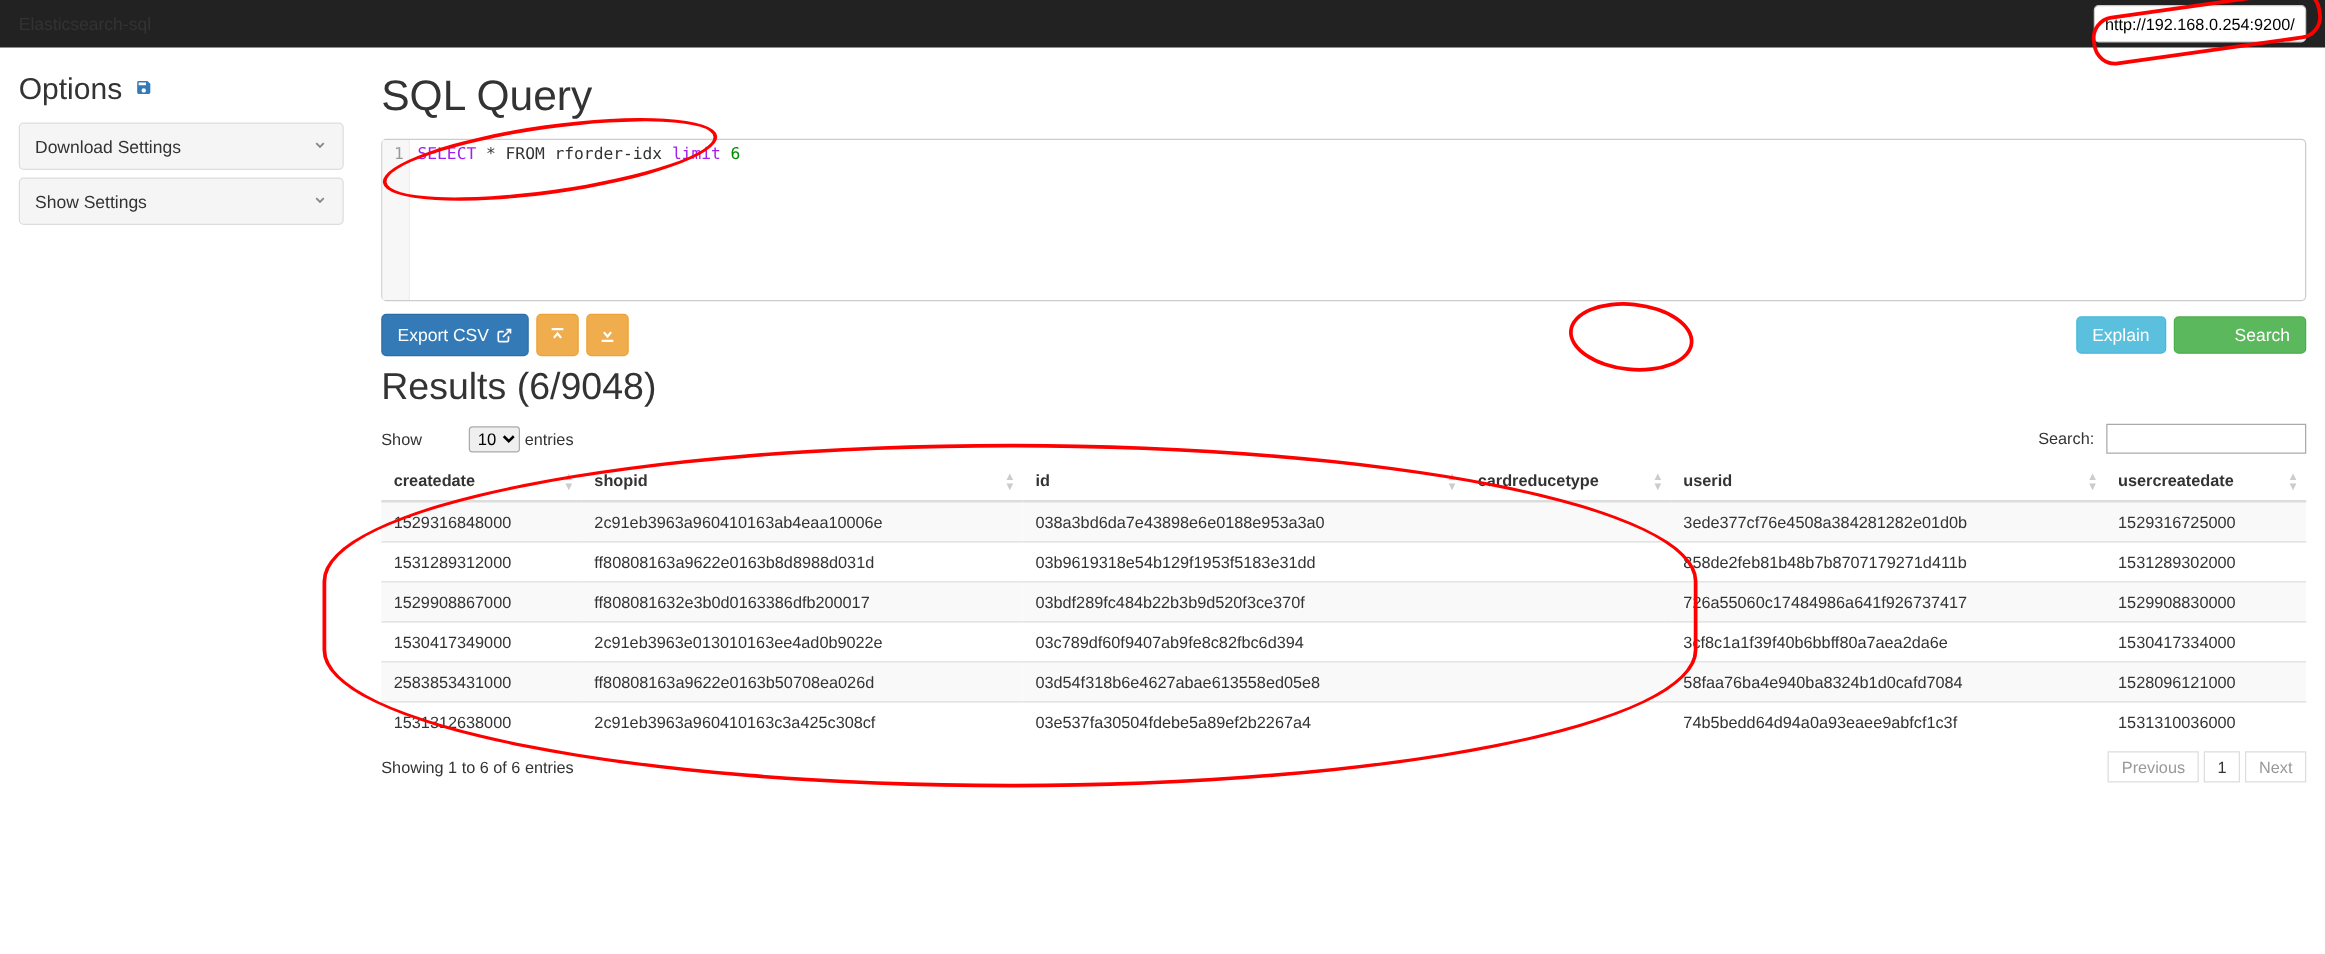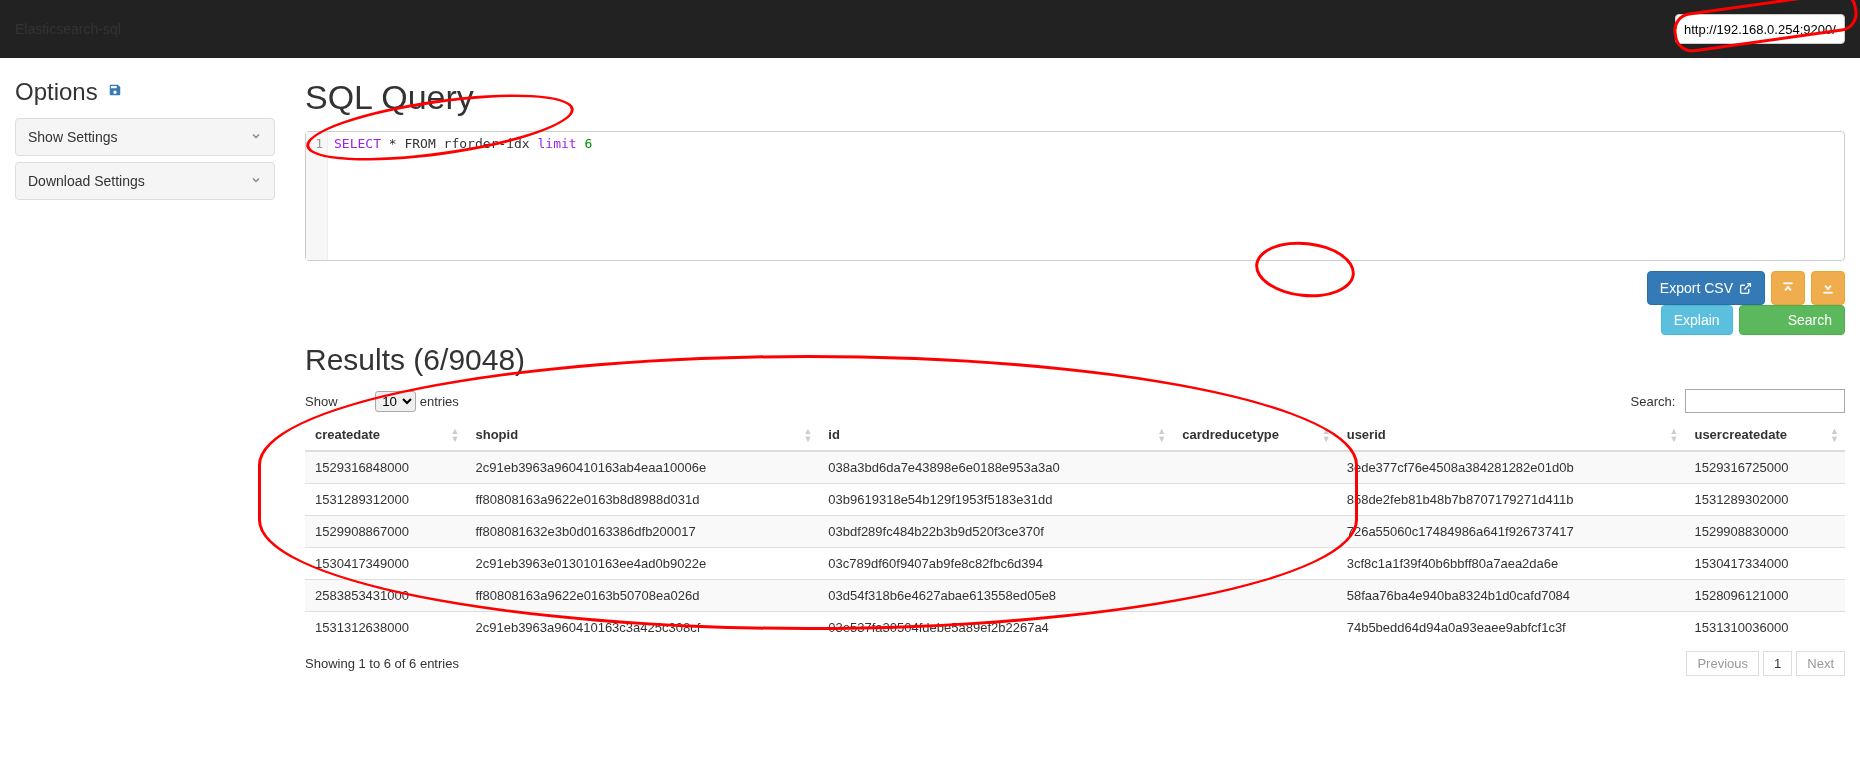--- a/index.html
+++ b/index.html
@@ -1,18 +1,18 @@
 <!DOCTYPE html>
 <html><head>
   <meta charset="utf-8">
   <style>
     * { box-sizing: border-box; margin: 0; padding: 0; }
     body { font-family: "Helvetica Neue", Helvetica, Arial, sans-serif; font-size: 14px; color: #333; background: #fff; }
 
-    .navbar { background: #222; height: 58px; display: flex; align-items: center; justify-content: space-between; padding: 0 15px; }
+    .navbar { background: #222; height: 38px; display: flex; align-items: center; justify-content: space-between; padding: 0 15px; }
     .navbar-input { width: 170px; height: 30px; padding: 4px 8px; border: 1px solid #ccc; border-radius: 4px; font-size: 13px; }
 
     .wrapper { display: flex; padding: 20px 15px; gap: 30px; }
     .sidebar { width: 260px; flex-shrink: 0; }
     .options-header { font-size: 24px; margin-bottom: 12px; display: flex; align-items: center; gap: 10px; }
     .save-icon { color: #337ab7; font-size: 16px; }
 
     .panel-item { background: #f5f5f5; border: 1px solid #ddd; border-radius: 4px; padding: 10px 12px; margin-bottom: 6px; display: flex; justify-content: space-between; align-items: center; color: #333; cursor: pointer; }
     .panel-item .chev { color: #888; }
 
@@ -20,21 +20,21 @@
     h1.page-title { font-size: 34px; font-weight: 500; margin-bottom: 14px; }
 
     .editor { border: 1px solid #ccc; border-radius: 4px; height: 130px; display: flex; background: #fff; font-family: Consolas, monospace; font-size: 13px; }
     .gutter { width: 22px; background: #f7f7f7; border-right: 1px solid #eee; color: #999; text-align: right; padding: 4px 4px 0 0; }
     .code { padding: 4px 6px 0 6px; white-space: pre; }
     .kw-select { color: #a020f0; }
     .kw-limit { color: #a020f0; }
     .num { color: #008b00; }
     .txt { color: #333; text-align: right; }
 
-    .toolbar { margin-top: 10px; display: flex; justify-content: space-between; align-items: flex-end; flex-direction: column; }
+    .toolbar { margin-top: 10px; display: flex; justify-content: space-between; align-items: center; }
     .toolbar-left, .toolbar-right { display: flex; gap: 6px; }
     .btn { display: inline-flex; align-items: center; gap: 6px; padding: 6px 12px; border-radius: 4px; border: 1px solid transparent; font-size: 14px; cursor: pointer; color: #fff; }
     .btn-primary { background: #337ab7; border-color: #2e6da4; }
     .btn-info { background: #5bc0de; border-color: #46b8da; }
     .btn-success { background: #5cb85c; border-color: #4cae4c; padding-left: 48px; }
     .btn-warn { background: #f0ad4e; border-color: #eea236; width: 34px; height: 34px; justify-content: center; padding: 0; }
 
     .results-title { font-size: 30px; font-weight: 500; margin: 8px 0 12px 0; }
     .dt-controls { display: flex; justify-content: space-between; align-items: center; font-size: 13px; margin-bottom: 6px; }
     .dt-controls select { border: 1px solid #aaa; border-radius: 3px; padding: 1px 2px; margin-left: 34px; }
@@ -73,29 +73,29 @@
     <div class="sidebar">
       <div class="options-header">
         <span>Options</span>
         <span class="save-icon">
           <svg width="14" height="14" viewBox="0 0 24 24" fill="#337ab7">
               <path d="M17 3H5a2 2 0 0 0-2 2v14a2 2 0 0 0 2 2h14a2 2 0 0 0 2-2V7l-4-4zM12 19a3 3 0 1 1 0-6 3 3 0 0 1 0 6zm3-10H5V5h10v4z"></path>
             </svg>
         </span>
       </div>
       <div class="panel-item">
-        <span>Show Settings</span>
+        <span>Download Settings</span>
         <span class="chev">
           <svg width="12" height="12" viewBox="0 0 24 24" fill="none" stroke="#888" stroke-width="3">
               <polyline points="6 9 12 15 18 9"></polyline>
             </svg>
         </span>
       </div>
       <div class="panel-item">
-        <span>Download Settings</span>
+        <span>Show Settings</span>
         <span class="chev">
           <svg width="12" height="12" viewBox="0 0 24 24" fill="none" stroke="#888" stroke-width="3">
               <polyline points="6 9 12 15 18 9"></polyline>
             </svg>
         </span>
       </div>
     </div>
 
     <div class="main">
       <h1 class="page-title">SQL Query</h1>

